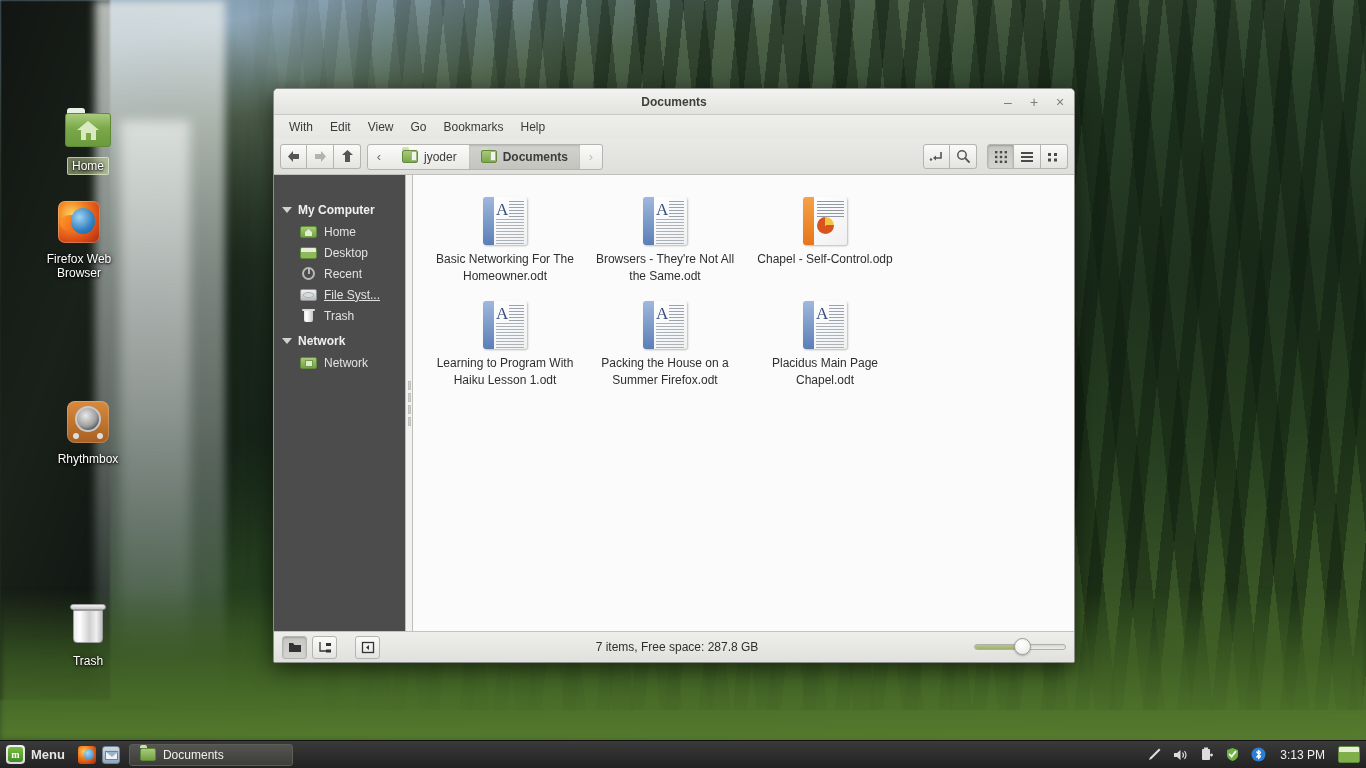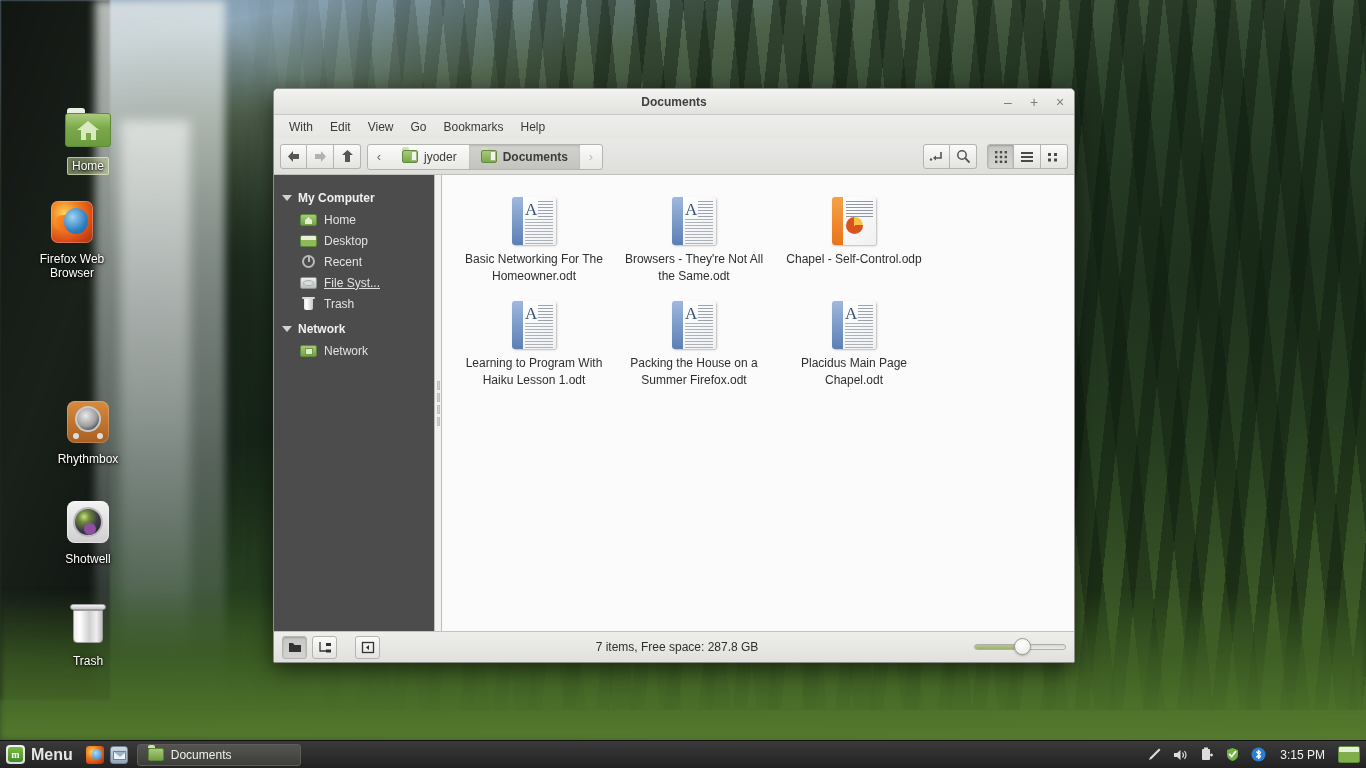--- a/index.html
+++ b/index.html
@@ -138,21 +138,21 @@
   .crumb-arrow { width: 22px; height: 24px; display:flex; align-items:center; justify-content:center; color:#6a6a6a; font-size: 13px; cursor:pointer; }
   .crumb-arrow.dim { color: #bdbdb9; }
   .crumb { display: flex; align-items: center; gap: 6px; padding: 8px 12px; height: 24px; font-size: 12px; color: #3c3c3c; cursor: pointer; }
   .crumb.active { background: linear-gradient(180deg,#d2d2ce,#c4c4bf); font-weight: bold; box-shadow: inset 0 1px 2px rgba(0,0,0,0.13); }
   .crumb-folder { width: 16px; height: 13px; position: relative; }
   .crumb-folder .f { position:absolute; inset:0; background: linear-gradient(180deg,#a9c97c,#7aa84a); border:1px solid #628c3c; border-radius:2px;}
   .crumb-folder .t { position:absolute; left:0; top:-3px; width:7px; height:3px; background:#cfe0b4; border-radius:2px 2px 0 0;}
   .crumb-folder .p { position:absolute; right:1px; top:1px; width:6px; height:10px; background:#f0f4ea; border:1px solid #9db882;}
 
   #body { flex: 1; display: flex; min-height: 0; }
-  #sidebar { width: 160px; background: #4c4c4c; color: #e6e6e6; padding: 12px 0; font-size: 12px; overflow: hidden; }
+  #sidebar { width: 131px; background: #4c4c4c; color: #e6e6e6; padding: 24px 0; font-size: 12px; overflow: hidden; }
   .sb-group { display: flex; align-items: center; gap: 6px; padding: 4px 8px; font-weight: bold; color: #f0f0f0; cursor: pointer; }
   .sb-group .tri { width: 0; height: 0; border-left: 5px solid transparent; border-right: 5px solid transparent; border-top: 6px solid #d2d2d2; }
   .sb-item { display: flex; align-items: center; gap: 7px; padding: 3px 8px 3px 26px; color: #e2e2e2; cursor: pointer; }
   .sb-item .lab { white-space: nowrap; }
   .sb-item.underline .lab { text-decoration: underline; }
   .si { width: 17px; height: 15px; position: relative; flex: none; }
   .si-home .b { position:absolute;left:0;top:2px;width:17px;height:12px;background:linear-gradient(180deg,#a9c97c,#74a245);border:1px solid #5f8b39;border-radius:2px;}
   .si-home .h { position:absolute;left:5px;top:5px;width:7px;height:7px;background:#e2eed0;clip-path: polygon(50% 0,100% 45%,100% 100%,0 100%,0 45%);}
   .si-desk .b { position:absolute;left:0;top:2px;width:17px;height:12px;background:linear-gradient(180deg,#e7efdc 0 38%,#8fb85c 38% 100%);border:1px solid #5f8b39;border-radius:2px;}
   .si-recent .c { position:absolute;left:2px;top:1px;width:13px;height:13px;border:2px solid #b9b9b9;border-radius:50%;}
@@ -211,21 +211,21 @@
   
   #taskbar {
     position: absolute; left: 0; right: 0; bottom: 0; height: 28px;
     background: linear-gradient(180deg,#3a3a3a,#222222);
     border-top: 1px solid #111;
     display: flex; align-items: center; color: #e6e6e6; font-size: 12px;
   }
   #menu-button { display: flex; align-items: center; gap: 6px; padding: 0 10px 0 6px; height: 28px; cursor: pointer; }
   .mintlogo { width: 19px; height: 19px; border-radius: 4px; background: linear-gradient(180deg,#f2f2f2,#d8d8d8); display:flex;align-items:center;justify-content:center; }
   .mintlogo .inner { width: 15px; height: 15px; border-radius: 3px; background: linear-gradient(180deg,#7bbf3f,#3f8a28); color:#fff; font-size:10px; font-weight:bold; display:flex;align-items:center;justify-content:center; font-family:"Liberation Serif",serif;}
-  #menu-button .lbl { font-weight: bold; font-size: 16px; }
+  #menu-button .lbl { font-weight: bold; font-size: 13px; }
   .launcher { width: 24px; height: 28px; display: flex; align-items: center; justify-content: center; cursor: pointer; }
   .ff-small { width: 18px; height: 18px; border-radius: 3px; background: radial-gradient(circle at 35% 32%, #ffd25e 0%, #ef7f20 38%, #cf4615 72%, #93280e 100%); position:relative;}
   .ff-small .g { position:absolute;left:6px;top:3px;width:10px;height:11px;border-radius:50%;background:radial-gradient(circle at 35% 35%,#a6d9f5,#2b79bb);}
   .tb-small { width: 18px; height: 18px; border-radius: 3px; background: linear-gradient(180deg,#cfd9e2,#8ea6bd); position:relative; border:1px solid #6f8296;}
   .tb-small .env { position:absolute;left:2px;top:4px;width:13px;height:9px;background:#eef3f7;border:1px solid #6d8398;}
   .tb-small .env::after{content:'';position:absolute;left:0;top:0;width:0;height:0;border-left:6px solid transparent;border-right:6px solid transparent;border-top:5px solid #9db4c8;}
   #tasklist { display: flex; align-items: center; margin-left: 6px; gap: 4px; }
   .task {
     display: flex; align-items: center; gap: 7px; height: 22px; padding: 0 10px; min-width: 164px;
     background: linear-gradient(180deg,#545450,#3d3d3a);
@@ -259,21 +259,21 @@
             <div class="roof"></div>
             <div class="walls">
               <div class="door"></div>
             </div>
           </div>
       </div>
     </div>
     <span class="lbl">Home</span>
   </div>
 
-  <div class="desk-icon" style="left:17px;top:198px">
+  <div class="desk-icon" style="left:24px;top:198px">
     <div class="glyph">
       <div class="ico-ff">
           <div class="tail"></div>
           <div class="globe"></div>
         </div>
     </div>
     <span class="lbl">Firefox Web Browser</span>
   </div>
 
 
@@ -281,29 +281,20 @@
     <div class="glyph">
       <div class="ico-rb">
           <div class="spk"></div>
           <div class="dot" style="left:6px"></div>
           <div class="dot" style="right:6px"></div>
         </div>
     </div>
     <span class="lbl">Rhythmbox</span>
   </div>
 
-  <div class="desk-icon" style="left:33px;top:498px">
-    <div class="glyph">
-      <div class="ico-sw">
-          <div class="lens"></div>
-          <div class="pur"></div>
-        </div>
-    </div>
-    <span class="lbl">Shotwell</span>
-  </div>
 
   <div class="desk-icon" style="left:33px;top:600px">
     <div class="glyph">
       <div class="ico-trash">
           <div class="lid"></div>
           <div class="can"></div>
         </div>
     </div>
     <span class="lbl">Trash</span>
   </div>
@@ -746,16 +737,16 @@
         <path d="M7.5 1 L13 3 L13 8 Q13 12 7.5 14 Q2 12 2 8 L2 3 Z" fill="#6db33f"></path>
         <path d="M4.6 7.4 L6.6 9.6 L10.6 4.6" stroke="#fff" stroke-width="1.8" fill="none" stroke-linecap="round"></path>
       </svg>
     </span>
     <span class="tray-ico">
       <svg width="15" height="15" viewBox="0 0 15 15">
         <circle cx="7.5" cy="7.5" r="7" fill="#2a7fd4"></circle>
         <path d="M5.5 4.5 L9.5 9.5 L7.5 11.5 L7.5 3.5 L9.5 5.5 L5.5 10.5" stroke="#fff" stroke-width="1.3" fill="none" stroke-linejoin="round"></path>
       </svg>
     </span>
-    <span id="clock">3:15 PM</span>
+    <span id="clock">3:13 PM</span>
     <span id="showdesk"></span>
   </div>
 </div>
 
 </body></html>

